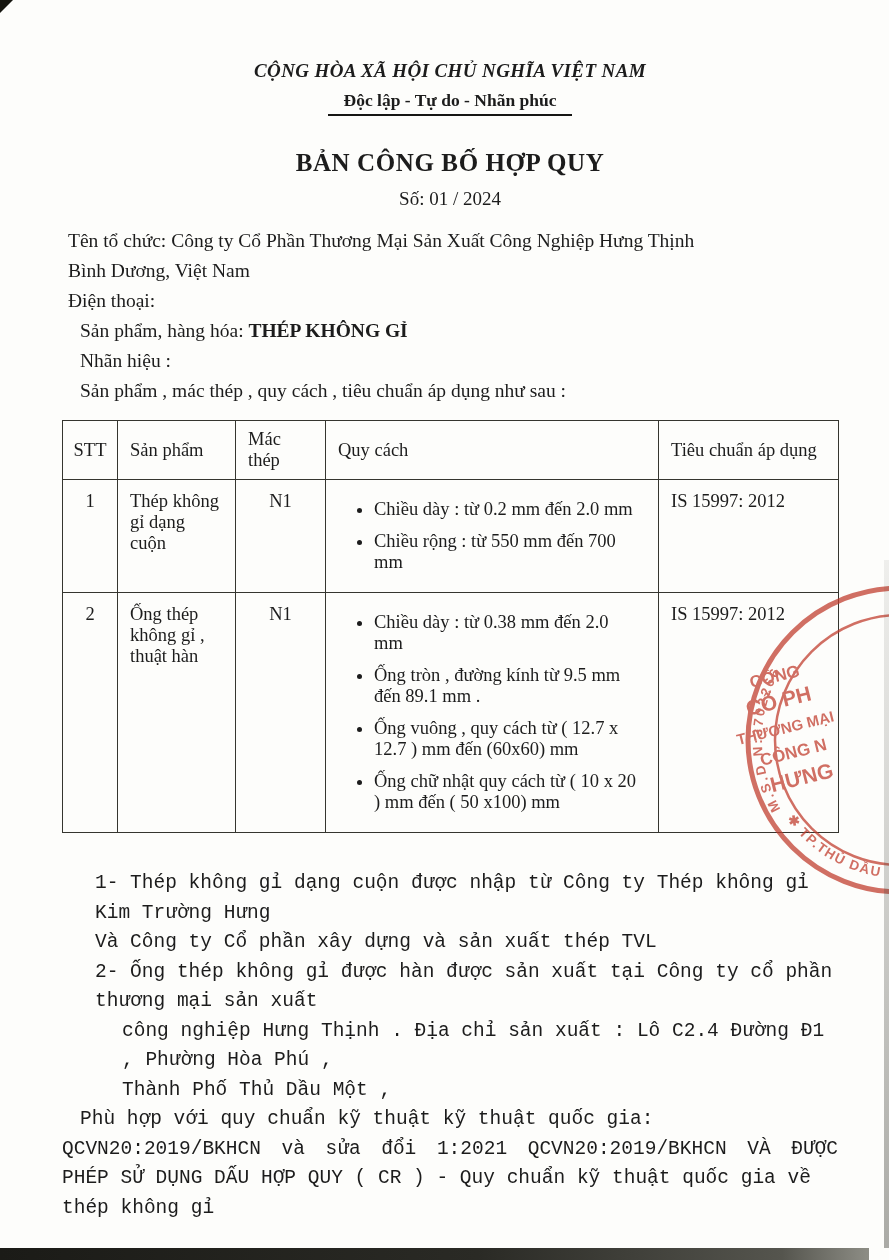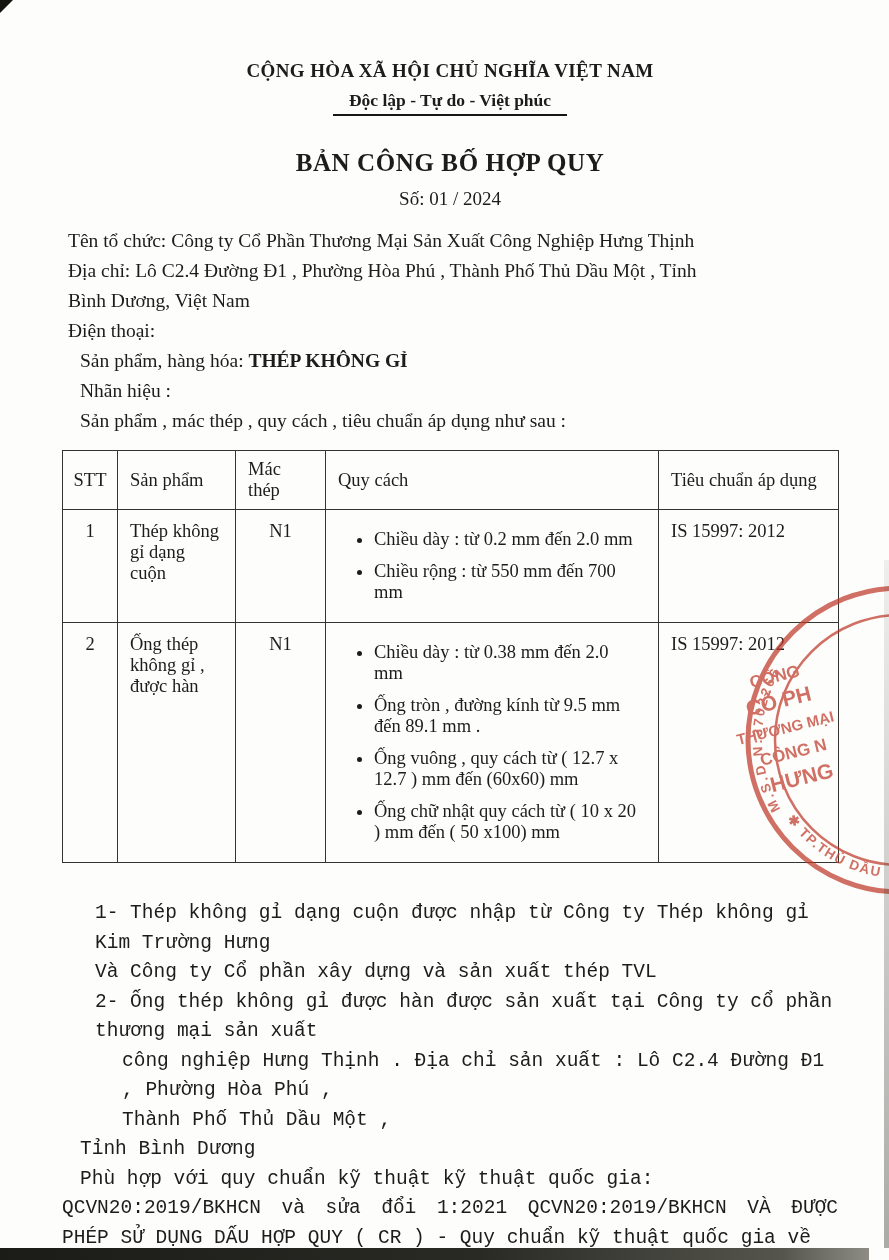--- a/index.html
+++ b/index.html
@@ -6,21 +6,21 @@
   body {
     width: 889px; height: 1260px;
     position: relative;
     background: #fdfdfb;
     font-family: "Liberation Serif", serif;
     color: #1c1c1c;
     overflow: hidden;
   }
   .doc { position: absolute; left: 62px; top: 60px; width: 776px; }
   .center { text-align: center; }
-  .nat-title { font-size: 19px; font-weight: bold; letter-spacing: 0.4px; }
+  .nat-title { font-size: 19px; font-weight: bold; letter-spacing: 0.4px; font-style: italic; }
   .motto {
     display: inline-block;
     font-size: 17.5px; font-weight: bold;
     padding: 3px 16px 3px;
     border-bottom: 2px solid #161614;
     margin-top: 5px;
   }
   .doc-title { font-size: 25px; font-weight: bold; margin-top: 33px; letter-spacing: 0.6px; }
   .doc-no { font-size: 19px; margin-top: 11px; }
 
@@ -68,28 +68,27 @@
   }
 </style>
 </head>
 <body>
 
 <div class="corner-artifact"></div>
 
 <div class="doc">
   <div class="center">
     <div class="nat-title">CỘNG HÒA XÃ HỘI CHỦ NGHĨA VIỆT NAM</div>
-    <div><span class="motto">Độc lập - Tự do - Việt phúc</span></div>
+    <div><span class="motto">Độc lập - Tự do - Nhãn phúc</span></div>
     <div class="doc-title">BẢN CÔNG BỐ HỢP QUY</div>
     <div class="doc-no">Số: 01 / 2024</div>
   </div>
 
   <div class="info">
     <p>Tên tổ chức: Công ty Cổ Phần Thương Mại Sản Xuất Công Nghiệp Hưng Thịnh</p>
-    <p>Địa chỉ: Lô C2.4 Đường Đ1 , Phường Hòa Phú , Thành Phố Thủ Dầu Một , Tỉnh</p>
     <p>Bình Dương, Việt Nam</p>
     <p>Điện thoại:</p>
     <p class="ind"><span>Sản phẩm, hàng hóa: </span><b>THÉP KHÔNG GỈ</b></p>
     <p class="ind">Nhãn hiệu :</p>
     <p class="ind">Sản phẩm , mác thép , quy cách , tiêu chuẩn áp dụng như sau :</p>
   </div>
 
   <table class="ct">
     <colgroup>
       <col style="width:55px">
@@ -115,21 +114,21 @@
         <td>
           <ul class="qc">
             <li>Chiều dày : từ 0.2 mm đến 2.0 mm</li>
             <li>Chiều rộng : từ 550 mm đến 700 mm</li>
           </ul>
         </td>
         <td>IS 15997: 2012</td>
       </tr>
       <tr class="r2">
         <td class="c">2</td>
-        <td>Ống thép không gỉ , được hàn</td>
+        <td>Ống thép không gỉ , thuật hàn</td>
         <td class="c">N1</td>
         <td>
           <ul class="qc">
             <li>Chiều dày : từ 0.38 mm đến 2.0 mm</li>
             <li>Ống tròn , đường kính từ 9.5 mm đến 89.1 mm .</li>
             <li>Ống vuông , quy cách từ ( 12.7 x 12.7 ) mm đến (60x60) mm</li>
             <li>Ống chữ nhật quy cách từ ( 10 x 20 ) mm đến ( 50 x100) mm</li>
           </ul>
         </td>
         <td>IS 15997: 2012</td>
@@ -140,21 +139,20 @@
   <div class="notes">
     <p class="note">
       <span class="ln">1-  Thép không gỉ dạng cuộn được nhập từ Công ty Thép không gỉ Kim Trường Hưng</span>
       <span class="ln">Và Công ty Cổ phần xây dựng và sản xuất thép TVL</span>
     </p>
     <p class="note">
       <span class="ln">2-  Ống thép không gỉ được hàn được sản xuất tại Công ty cổ phần thương mại sản xuất</span>
       <span class="ln cont">công nghiệp Hưng Thịnh . Địa chỉ sản xuất : Lô C2.4 Đường Đ1 , Phường Hòa Phú ,</span>
       <span class="ln cont">Thành Phố Thủ Dầu Một ,</span>
     </p>
-    <p class="plain">Tỉnh Bình Dương</p>
     <p class="plain">Phù hợp với quy chuẩn kỹ thuật kỹ thuật quốc gia:</p>
     <p class="qcvn">
       <span class="l1">QCVN20:2019/BKHCN và sửa đổi 1:2021 QCVN20:2019/BKHCN VÀ ĐƯỢC</span>
       <span class="l2">PHÉP SỬ DỤNG DẤU HỢP QUY ( CR ) -  Quy chuẩn kỹ thuật quốc gia về thép không gỉ</span>
     </p>
   </div>
 </div>
 
 <svg class="stamp" width="330" height="330" viewBox="0 0 330 330">
   <g opacity="0.72" fill="#c0392a">

